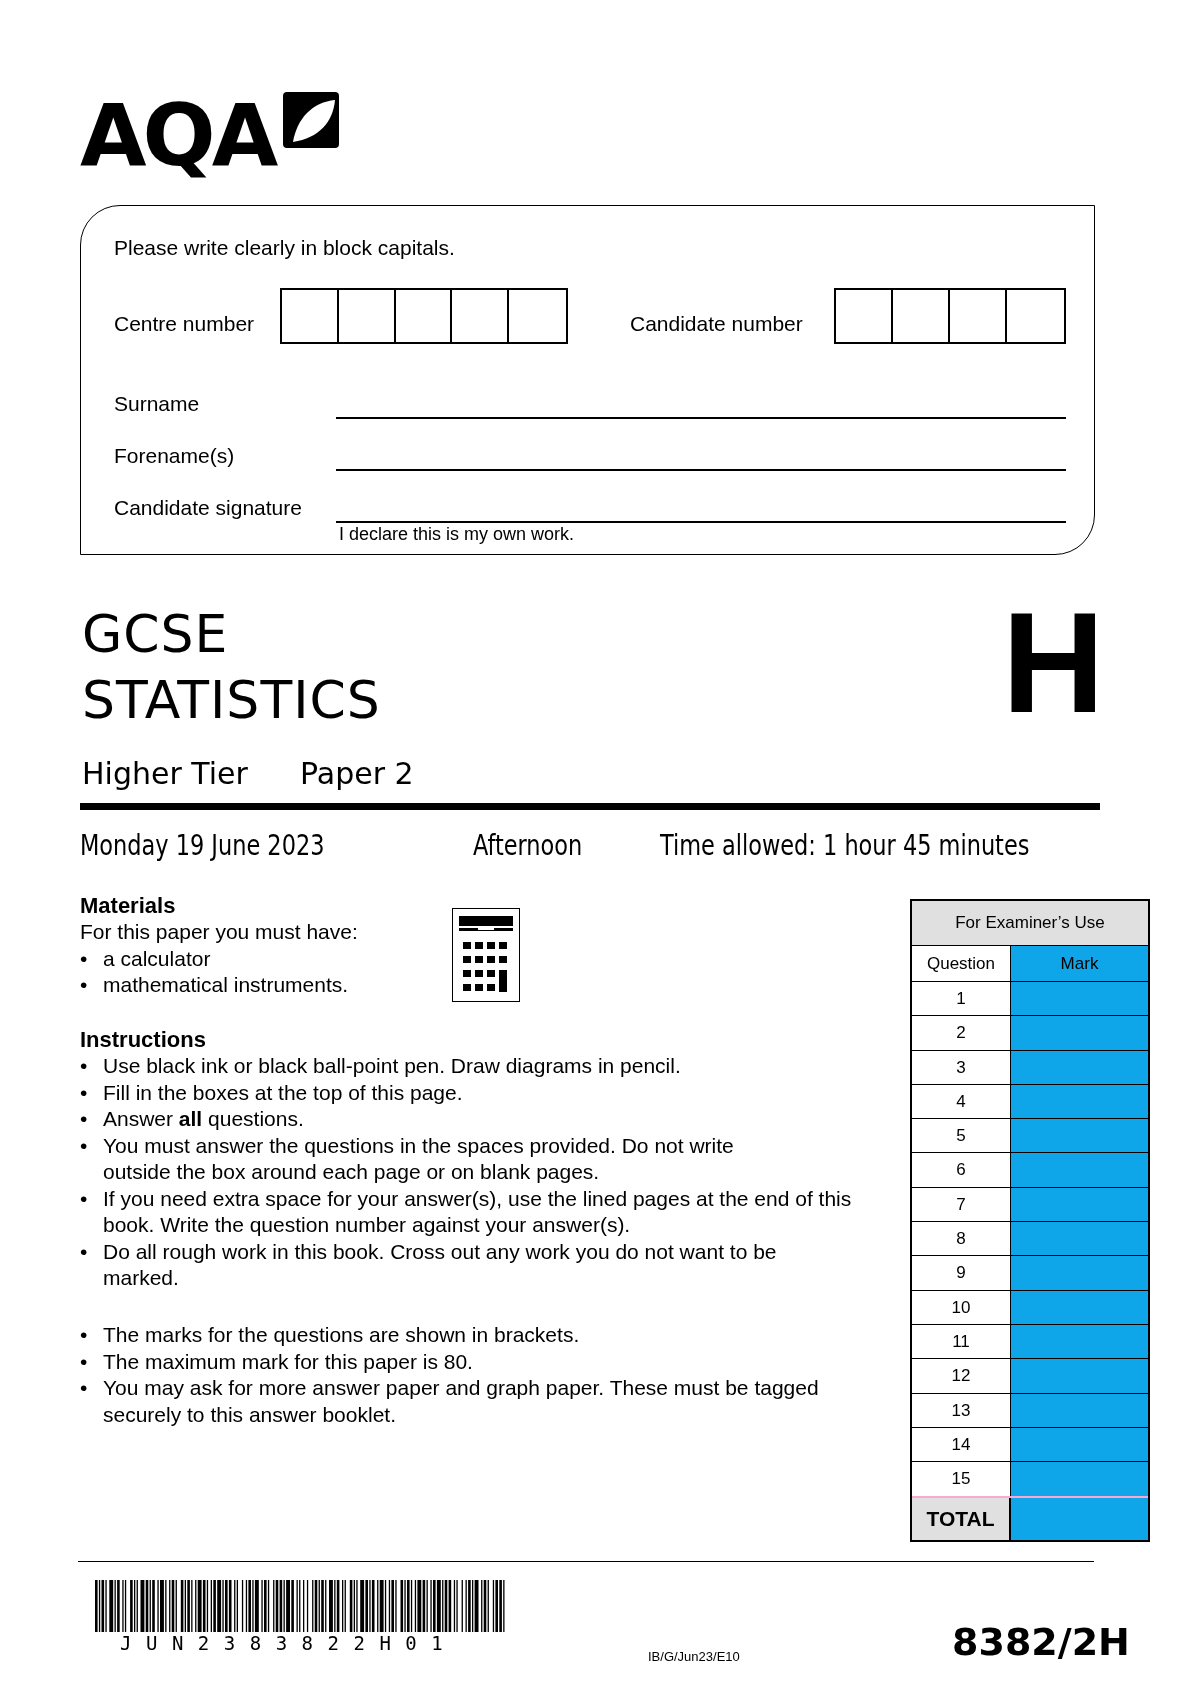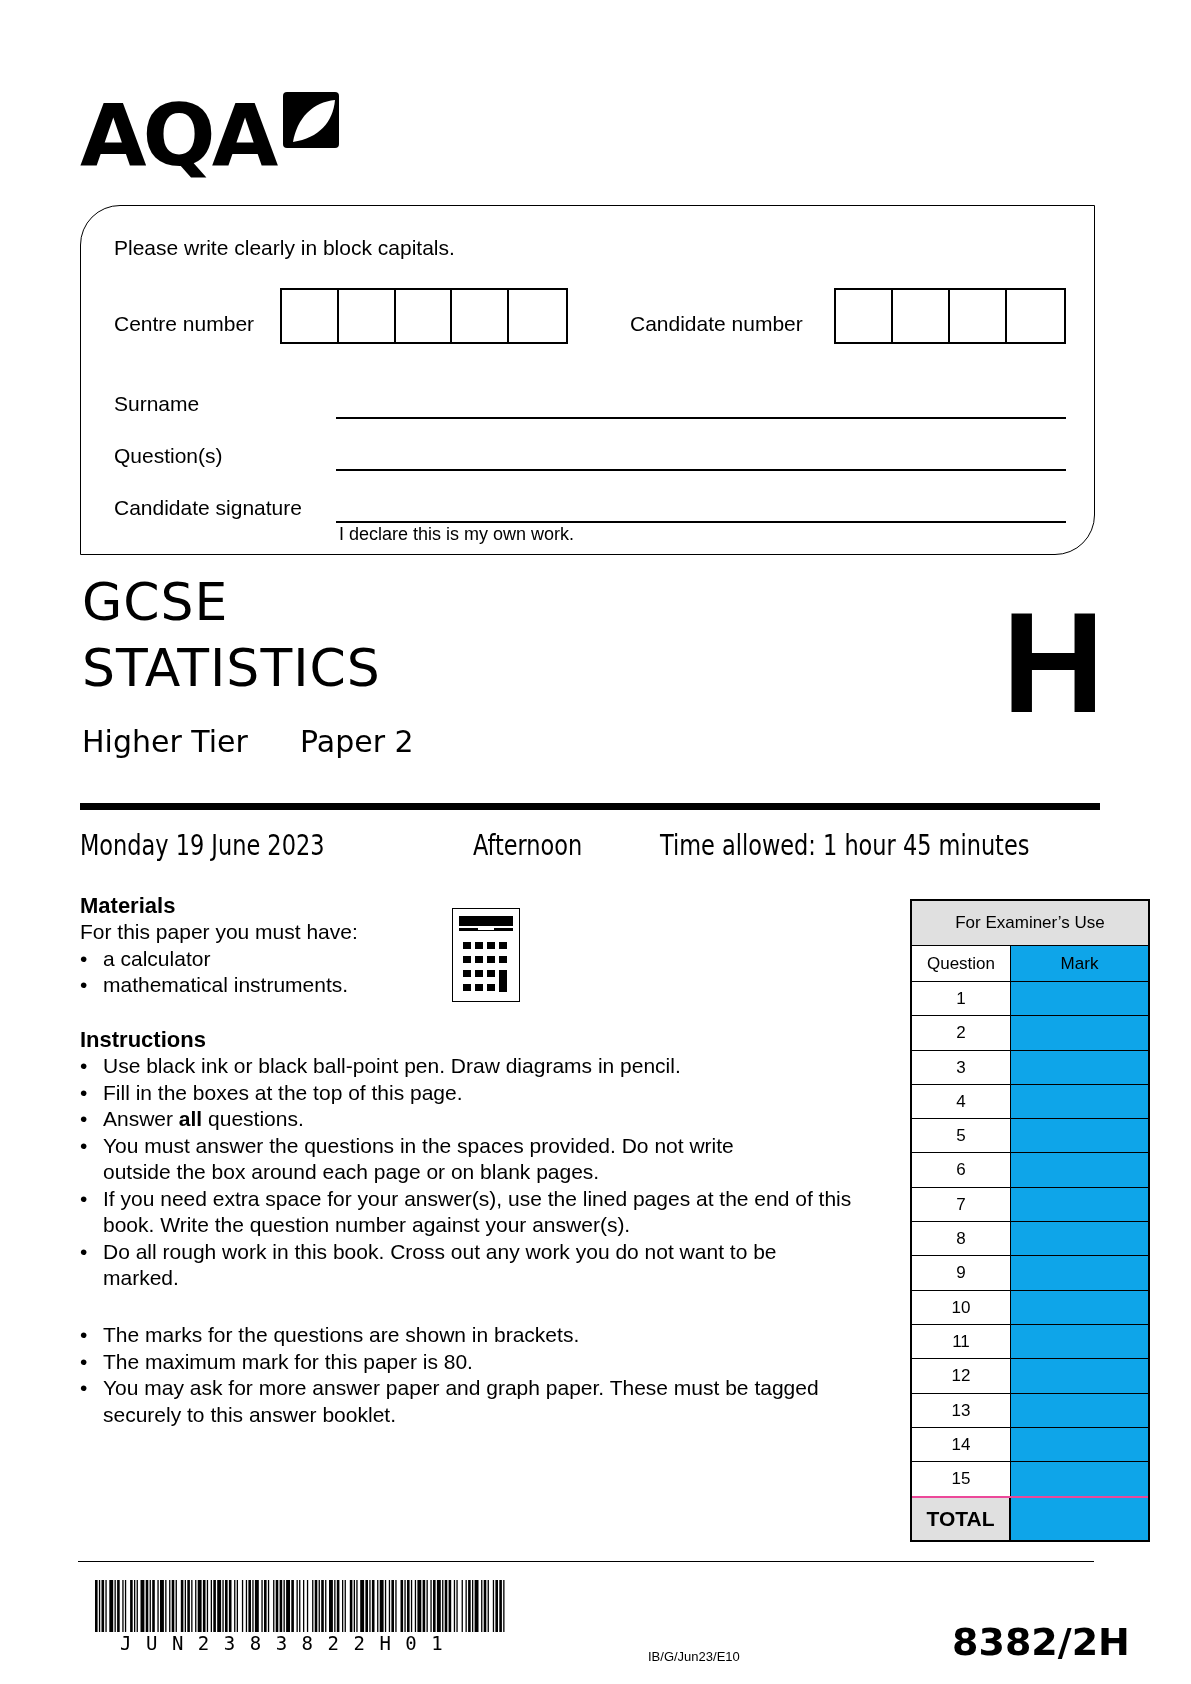--- a/index.html
+++ b/index.html
@@ -17,21 +17,21 @@
   
   #cand-box { left:80px; top:205px; width:1015px; height:350px; border:1.5px solid #000;
               border-radius:40px 0 40px 0; box-sizing:border-box; }
   .lbl { font-size:21px; }
   .boxes { display:flex; border:2px solid #000; height:56px; box-sizing:border-box; }
   .boxes div { width:57px; height:100%; border-right:2px solid #000; box-sizing:border-box; }
   .boxes div:last-child { border-right:none; }
   .line { height:0; border-top:2px solid #000; }
 
   
-  .dejavu { font-family:"DejaVu Sans", sans-serif; }
+  .dejavu { font-family:"DejaVu Sans", sans-serif;margin-top:32px; }
   #gcse { left:82px; top:572px; font-size:52px; letter-spacing:1px; }
   #stats { left:82px; top:638px; font-size:52px; letter-spacing:1px; }
   #tier { left:82px; top:724px; font-size:30px; }
   #paper { left:300px; top:724px; font-size:30px; }
   #tier-letter { left:1002px; top:592px; font-family:"Liberation Sans", sans-serif; font-weight:bold; font-size:142px; line-height:1; }
   #rule { left:80px; top:803px; width:1020px; height:7px; background:#000; }
   .dateline { top:828px; font-size:29px; font-family:"DejaVu Sans Condensed","DejaVu Sans", sans-serif; transform:scaleX(0.86); transform-origin:left top; }
 
   
   .sec-h { font-weight:bold; font-size:22px; }
@@ -46,21 +46,21 @@
   
   #exam { left:910px; top:899px; width:240px; border:2px solid #000; box-sizing:border-box; font-size:17px; }
   #exam .hdr { background:#e0e0e0; height:44px; line-height:44px; text-align:center; border-bottom:1.5px solid #000; }
   #exam .row { display:flex; height:34.3px; border-bottom:1.5px solid #000; box-sizing:border-box; }
   #exam .row:last-child { border-bottom:none; }
   #exam .q { width:99px; border-right:1.5px solid #000; text-align:center; line-height:33px; box-sizing:border-box; }
   #exam .m { flex:1; background:#0ea5e9; text-align:center; line-height:33px; }
   #exam .colh { height:36px; }
   #exam .colh .q, #exam .colh .m { line-height:36px; }
   #exam .colh .q { background:#fff; }
-  #exam .total { height:44px; border-top:2px solid #ec4899; }
+  #exam .total { height:44px; border-top:2px solid #f9a8d4; }
   #exam .total .q { background:#e0e0e0; font-weight:bold; font-size:21px; line-height:42px; border-right:2px solid #000; }
 
   #foot-rule { left:78px; top:1561px; width:1016px; height:0; border-top:1.5px solid #000; }
   #barcode { left:95px; top:1580px; width:410px; height:52px; }
   #barcode-text { left:120px; top:1632px; font-family:"DejaVu Sans Mono", monospace; font-size:19px; letter-spacing:14.5px; }
   #ref { left:648px; top:1649px; font-size:13px; }
   #code { left:952px; top:1620px; font-family:"DejaVu Sans", sans-serif; font-weight:bold; font-size:38px; }
 </style>
 </head>
 <body>
@@ -90,21 +90,21 @@
   <div class="abs boxes" style="left:753px;top:82px;width:232px;">
     <div></div>
     <div></div>
     <div></div>
     <div></div>
   </div>
 
   <div class="abs lbl" style="left:33px;top:186px;">Surname</div>
   <div class="abs line" style="left:255px;top:211px;width:730px;"></div>
 
-  <div class="abs lbl" style="left:33px;top:238px;">Question(s)</div>
+  <div class="abs lbl" style="left:33px;top:238px;">Forename(s)</div>
   <div class="abs line" style="left:255px;top:263px;width:730px;"></div>
 
   <div class="abs lbl" style="left:33px;top:290px;">Candidate signature</div>
   <div class="abs line" style="left:255px;top:315px;width:730px;"></div>
   <div class="abs" style="left:258px;top:318px;font-size:18px;">I declare this is my own work.</div>
 </div>
 
 <div id="gcse" class="abs dejavu">GCSE</div>
 <div id="stats" class="abs dejavu">STATISTICS</div>
 <div id="tier" class="abs dejavu">Higher Tier</div>

